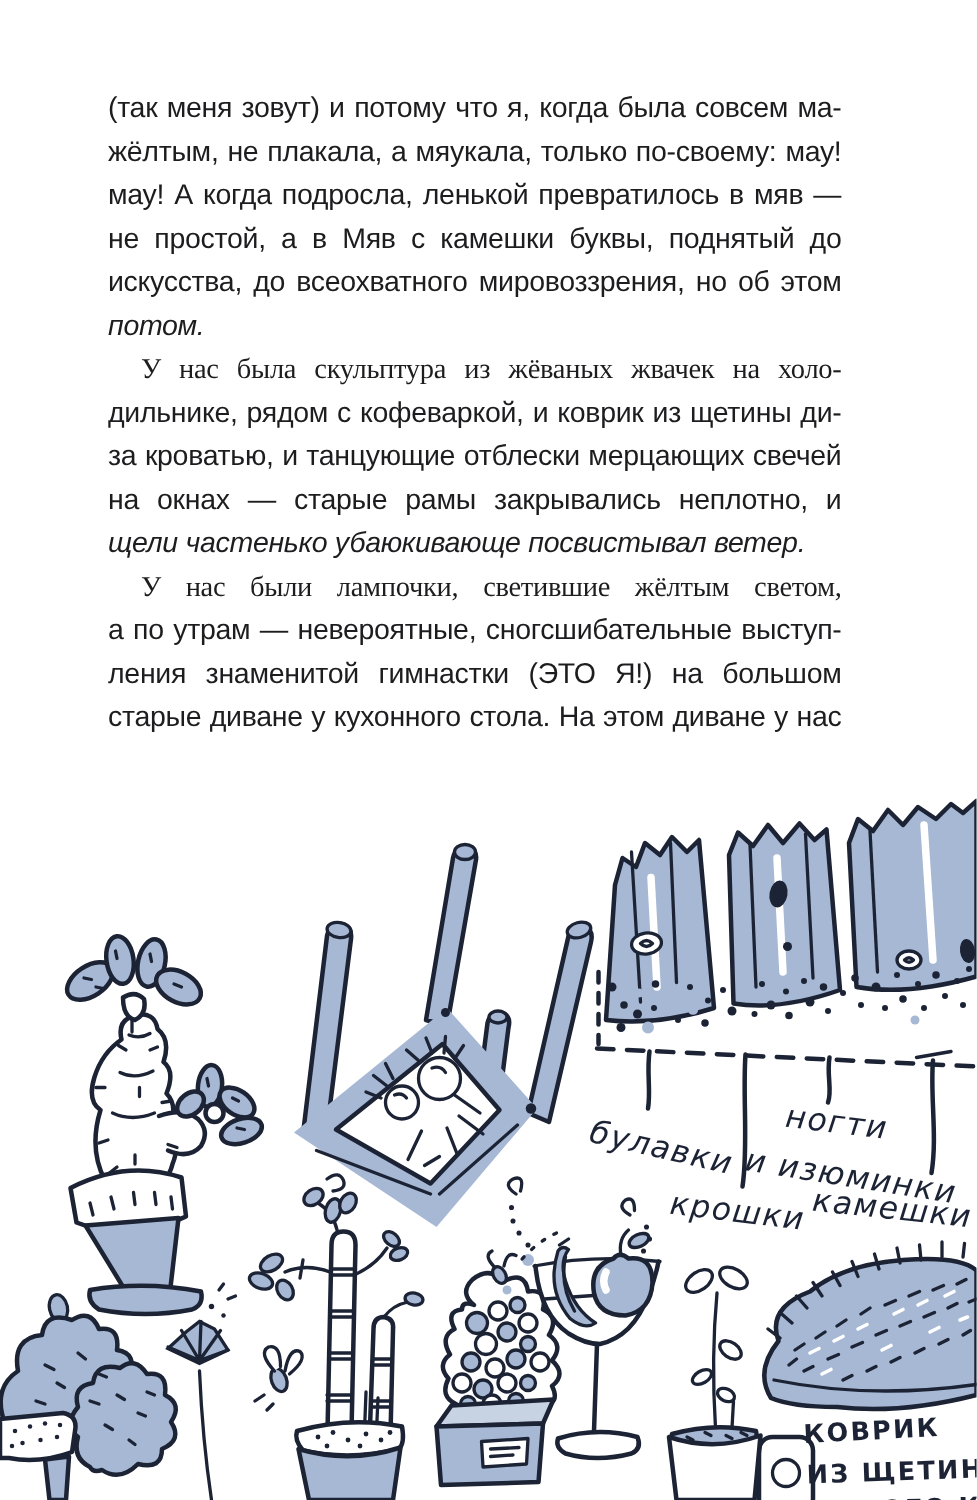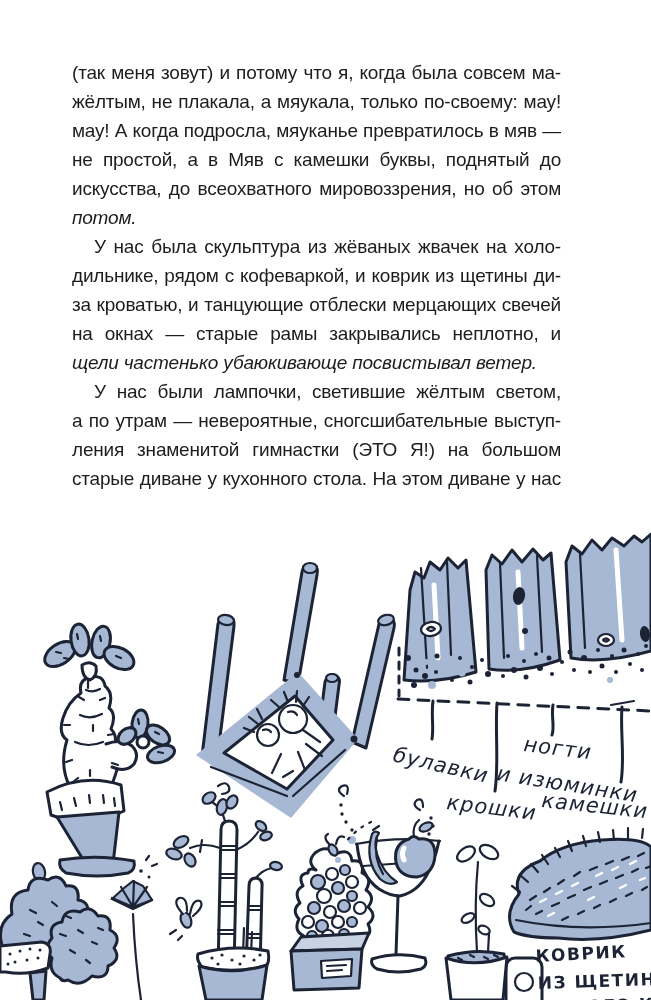--- a/index.html
+++ b/index.html
@@ -3,42 +3,42 @@
 <meta charset="utf-8">
 <style>
   :root{ --ink:#1c2335; --blue:#a6b8d4; --blueLight:#c7d2e3; --paper:#ffffff; --text:#1d1d1f; }
   html,body{margin:0;padding:0;}
   body{width:651px;height:1000px;background:var(--paper);overflow:hidden;position:relative;
        font-family:"Liberation Sans","DejaVu Sans",sans-serif;}
   .text-block{position:absolute;left:72px;top:58px;width:489px;color:var(--text);
               font-size:19px;line-height:29px;letter-spacing:-0.2px;}
   .tline{height:29px;overflow:hidden;text-align:justify;text-align-last:justify;}
   .tline.end{text-align-last:left;font-style:italic;}
-  .tline.ind{padding-left:22px;}
+  .tline.ind{padding-left:22px;font-family:Liberation Serif, serif;}
   .illu{position:absolute;left:0;top:530px;}
   
   .s{stroke:var(--ink);stroke-width:3;stroke-linecap:round;stroke-linejoin:round;fill:none;}
   .s2{stroke-width:2.2;}
   .s4{stroke-width:4;}
   .fB{fill:var(--blue);}
   .fL{fill:var(--blueLight);}
   .fW{fill:#fff;}
   .dot{fill:var(--ink);stroke:none;}
   .dotB{fill:var(--blue);stroke:none;}
   .wst{stroke:#fff;stroke-width:5;stroke-linecap:round;fill:none;}
   .hand{font:italic 21px "DejaVu Sans",sans-serif;fill:var(--ink);letter-spacing:1px;}
   .handCaps{font:bold 17px "DejaVu Sans",sans-serif;fill:var(--ink);letter-spacing:1.5px;}
 </style>
 </head>
 <body>
 
 <div class="text-block">
   <div class="tline">(так меня зовут) и потому что я, когда была совсем ма-</div>
   <div class="tline">жёлтым, не плакала, а мяукала, только по-своему: мау!</div>
-  <div class="tline">мау! А когда подросла, мяуканье превратилось в мяв —</div>
+  <div class="tline">мау! А когда подросла, ленькой превратилось в мяв —</div>
   <div class="tline">не простой, а в Мяв с камешки буквы, поднятый до уровня</div>
   <div class="tline">искусства, до всеохватного мировоззрения, но об этом —</div>
   <div class="tline end">потом.</div>
   <div class="tline ind">У нас была скульптура из жёваных жвачек на холо-</div>
   <div class="tline">дильнике, рядом с кофеваркой, и коврик из щетины ди-</div>
   <div class="tline">за кроватью, и танцующие отблески мерцающих свечей</div>
   <div class="tline">на окнах — старые рамы закрывались неплотно, и через</div>
   <div class="tline end">щели частенько убаюкивающе посвистывал ветер.</div>
   <div class="tline ind">У нас были лампочки, светившие жёлтым светом,</div>
   <div class="tline">а по утрам — невероятные, сногсшибательные выступ-</div>

